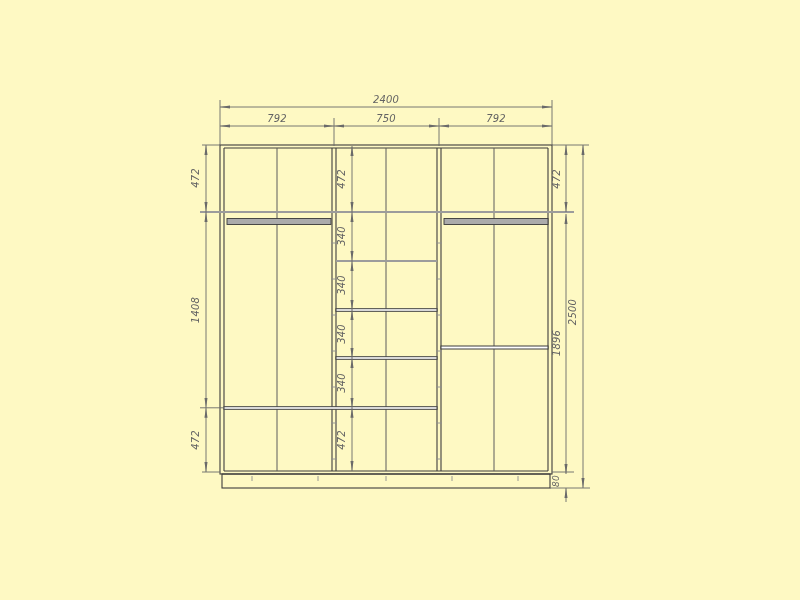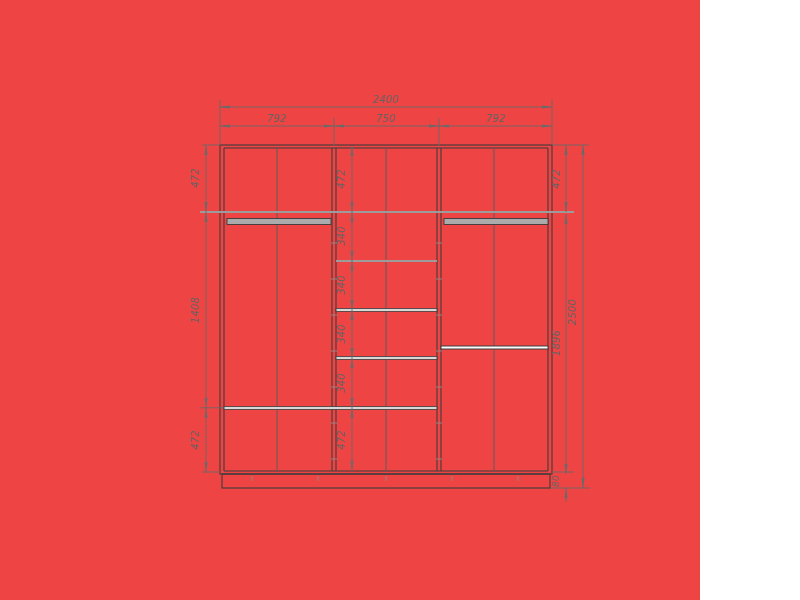--- a/index.html
+++ b/index.html
@@ -1,16 +1,16 @@
 <!DOCTYPE html>
 <html><head>
 <meta charset="utf-8">
 <style>
   html,body{margin:0;padding:0;background:#ffffff;}
-  .stage{position:relative;width:700px;height:600px;background:#ef4444;overflow:hidden;}
+  .stage{position:relative;width:800px;height:600px;background:#fef9c3;overflow:hidden;}
   svg{position:absolute;left:0;top:0;}
   
   .s1{stroke:#3d3d3d;stroke-width:1.1;fill:none;}
   
   .s2{stroke:#5c5c5c;stroke-width:1;fill:none;}
   
   .sg{stroke:#9c9c9c;stroke-width:2;fill:none;}
   
   .sb{stroke:#3d3d3d;stroke-width:1;fill:#ffffff;}
   

